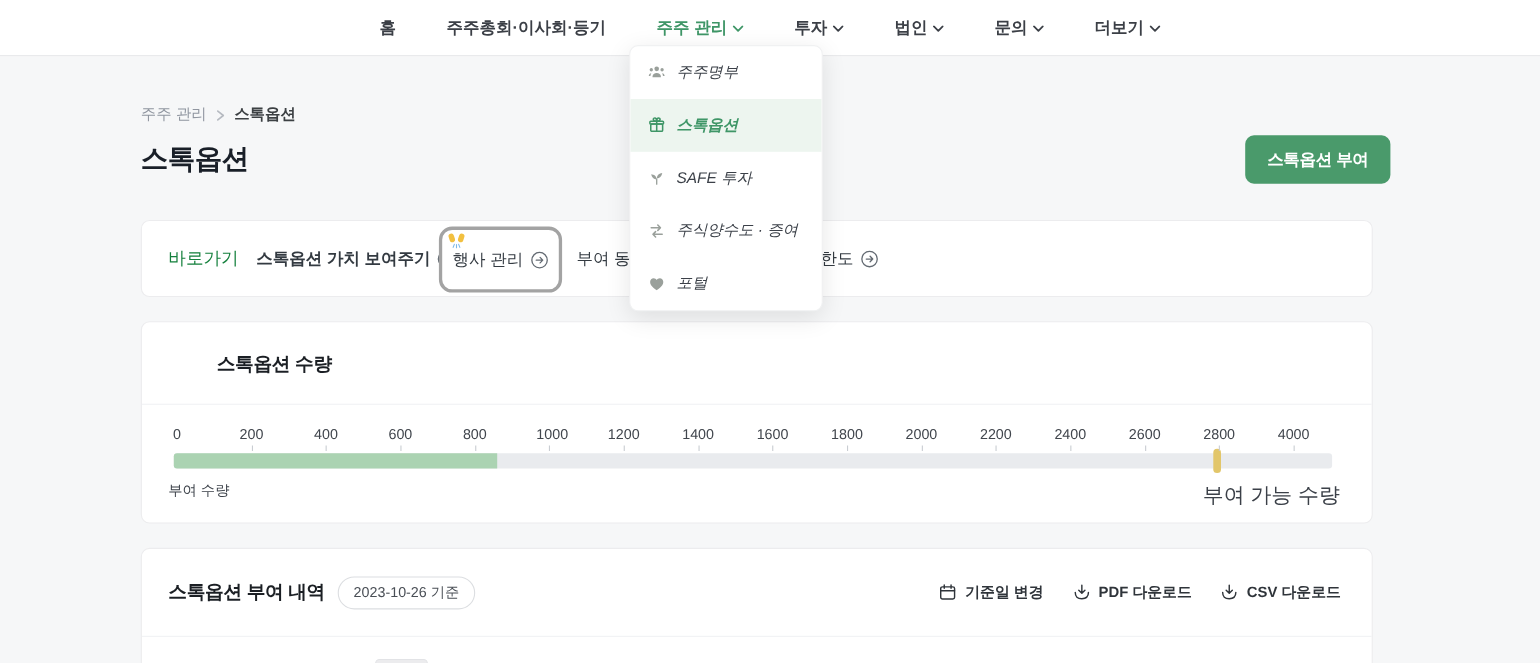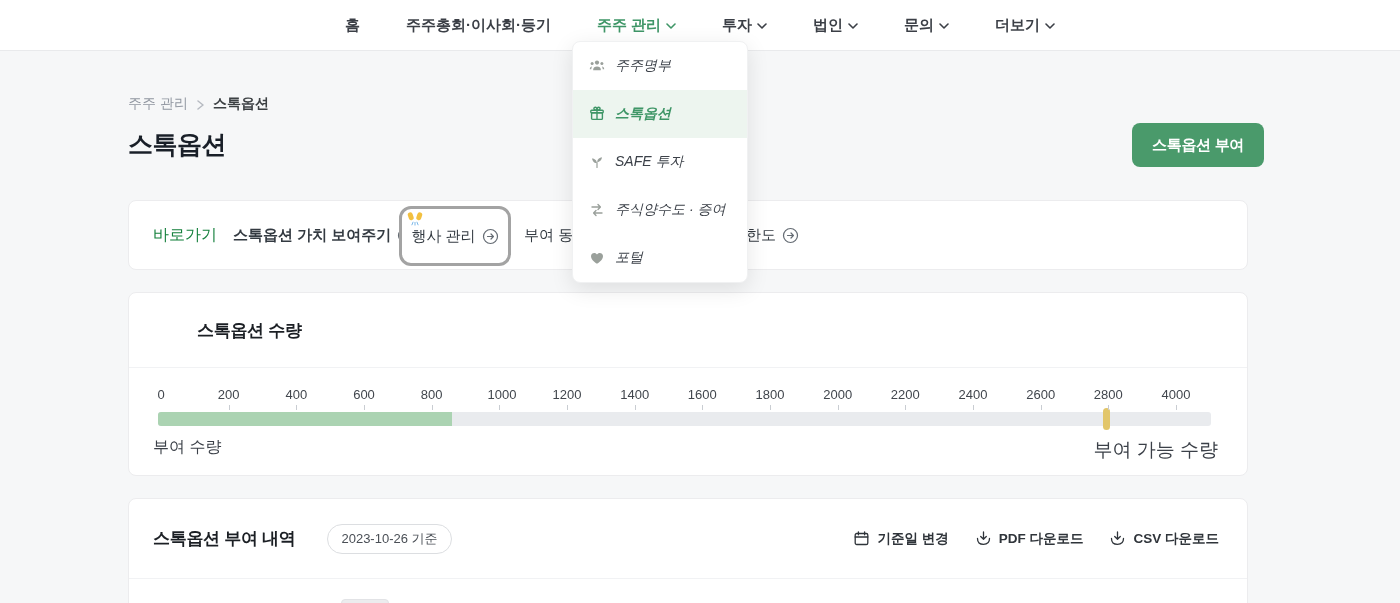--- a/index.html
+++ b/index.html
@@ -90,26 +90,26 @@
   }
   .card2 .divider { position:absolute; left:0; right:0; top:74px; height:1px; background:#f1f2f4; }
   .axis { position:absolute; left:29px; top:86px; width:1053px; height:66px; }
   .tick-label { position:absolute; top:8px; transform:translateX(-50%);
     font-size:13px; color:#41464d; }
   .tick-mark { position:absolute; top:26px; width:1px; height:5px; background:#c9cdd2; }
   .bar-track { position:absolute; left:0; top:33px; width:1053px; height:14px;
     background:#e9ebee; border-radius:3px; }
   .bar-fill { position:absolute; left:0; top:0; height:14px; border-radius:3px 0 0 3px; }
   .bar-marker { position:absolute; top:29px; width:7px; height:22px; border-radius:3.5px; }
-  .qty-label-left { position:absolute; left:24px; top:144px; font-size:16px; color:#3b4048; }
+  .qty-label-left { position:absolute; left:24px; top:144px; font-size:13px; color:#3b4048; }
   .qty-label-right { position:absolute; right:29px; top:144px; font-size:19px; color:#3b4048; }
 
   
   .hist-header { position:absolute; left:0; right:0; top:0; height:79px;
-    display:flex; align-items:center; padding:0 28px 0 24px;gap:20px; }
+    display:flex; align-items:center; padding:0 28px 0 24px; }
   .hist-title { font-size:17px; font-weight:700; color:#1b1f24; letter-spacing:-0.3px; }
   .date-badge { margin-left:12px; border:1px solid #dcdee1; border-radius:999px;
     padding:5px 13px; font-size:13px; color:#4a4f56; background:#fff; }
   .hist-actions { margin-left:auto; display:flex; align-items:flex-start; gap:26px; }
   .hist-action { display:flex; align-items:center; gap:7px; font-size:13.5px; font-weight:600;
     color:#2f343a; cursor:pointer; background:none; border:none; font-family:inherit; }
   .hist-action svg { color:#2f343a; }
   .card3 .divider { position:absolute; left:0; right:0; top:79px; height:1px; background:#f1f2f4; }
   .partial-el { position:absolute; left:212px; top:100px; width:48px; height:10px;
     background:#ececee; border:1px solid #e2e3e6; border-radius:4px 4px 0 0; }

